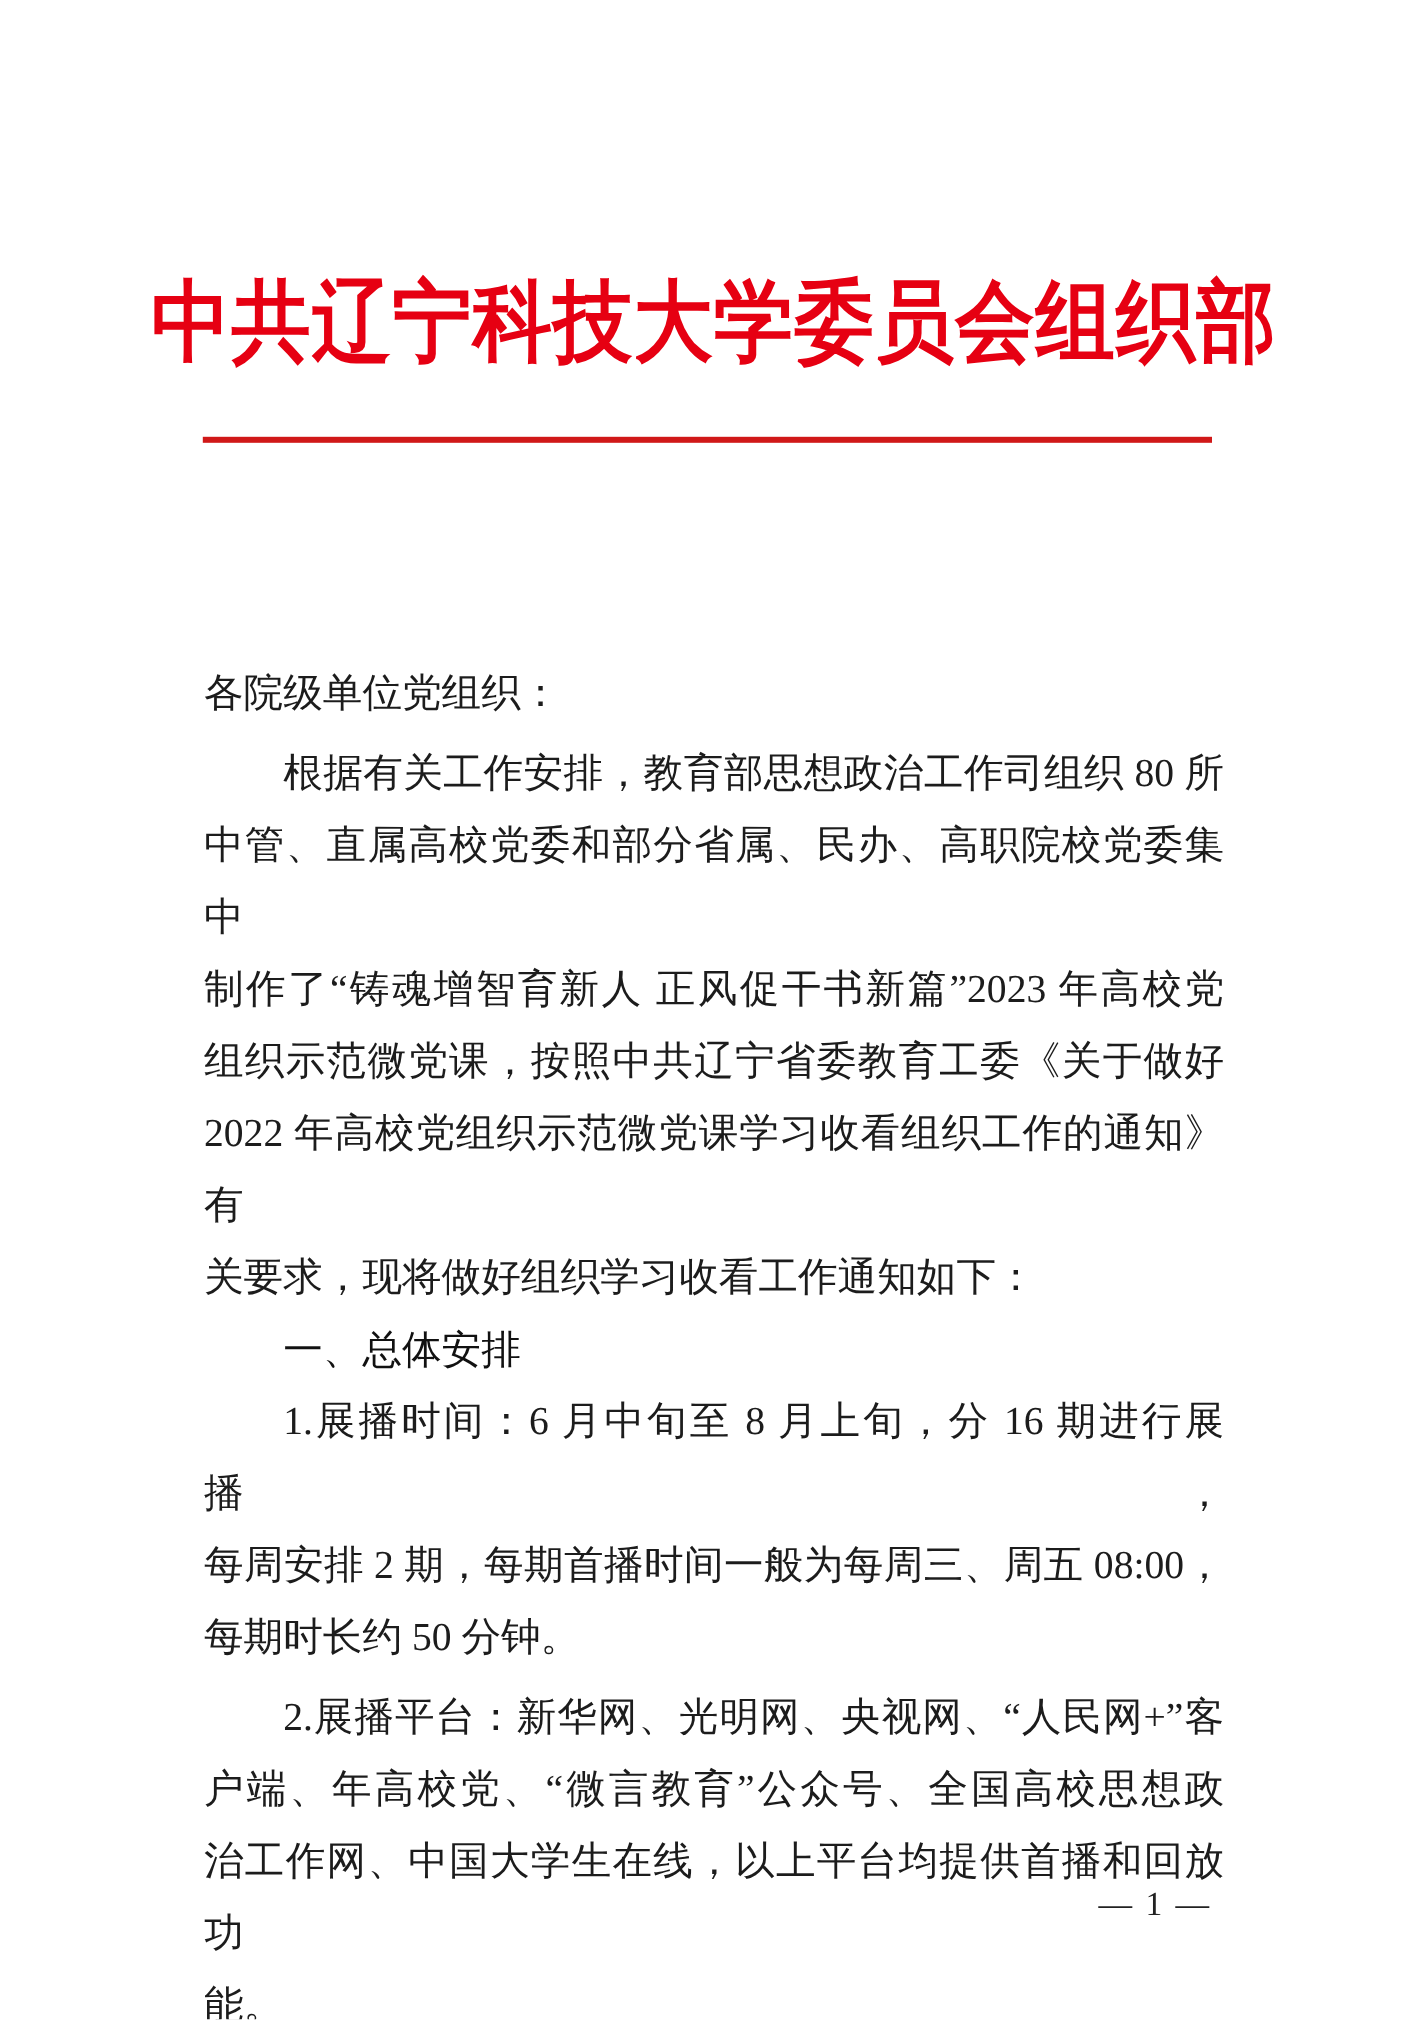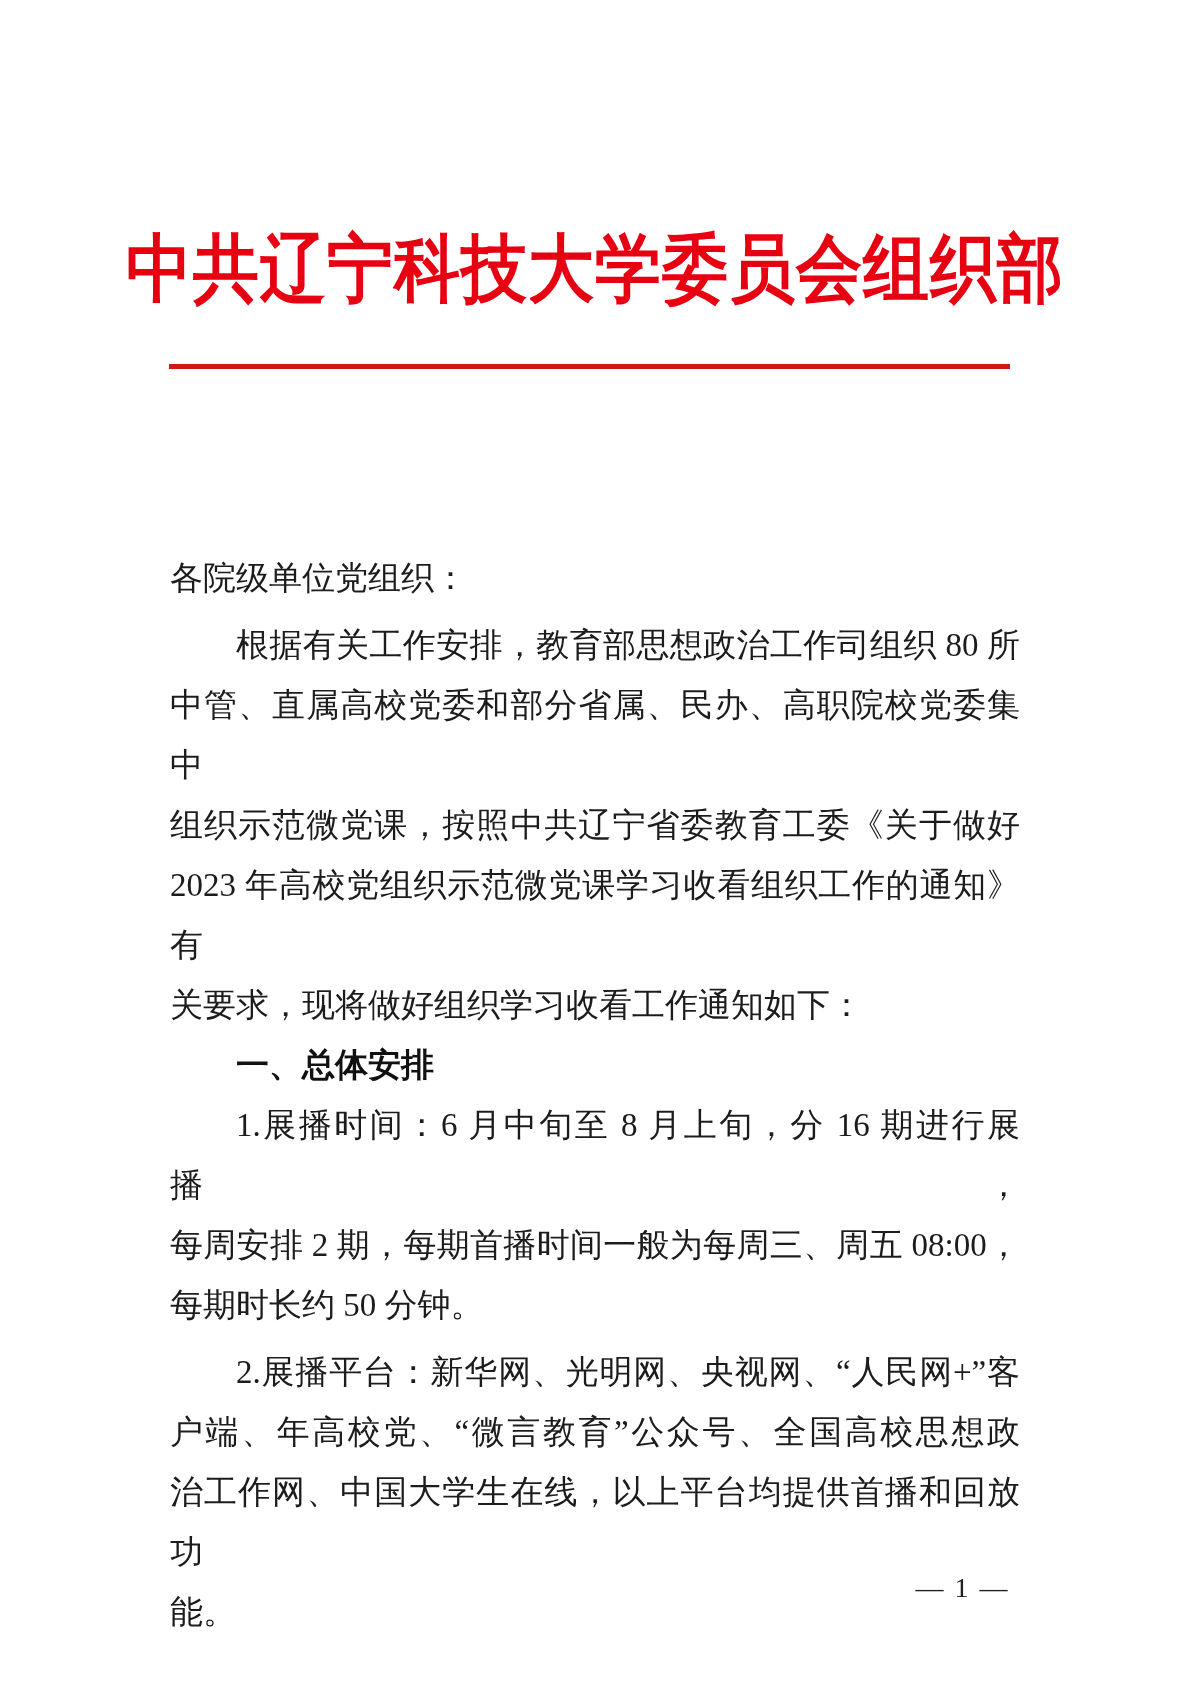--- a/index.html
+++ b/index.html
@@ -73,21 +73,21 @@
     text-align-last: justify;
   }
   .line.ind {
     text-indent: 2em;
   }
   .line.p {
     margin-top: 7px;
   }
   .line.heading {
     font-family: "Liberation Sans", "DejaVu Sans", sans-serif;
-    font-weight: bold;
+    font-weight: normal;
     color: #111111;
   }
   
   .page-number {
     position: absolute;
     top: 1572px;
     left: 880px;
     width: 165px;
     text-align: center;
     font-size: 28px;
@@ -104,22 +104,23 @@
     <div class="org-name">中共辽宁科技大学委员会组织部</div>
   </div>
 
   <div class="red-rule"></div>
 
 
   <div class="body-block">
     <div class="line">各院级单位党组织：</div>
     <div class="line j ind p">根据有关工作安排，教育部思想政治工作司组织 80 所</div>
     <div class="line j">中管、直属高校党委和部分省属、民办、高职院校党委集中</div>
+    <div class="line j">制作了“铸魂增智育新人 正风促干书新篇”2023 年高校党</div>
     <div class="line j">组织示范微党课，按照中共辽宁省委教育工委《关于做好</div>
-    <div class="line j">2023 年高校党组织示范微党课学习收看组织工作的通知》有</div>
+    <div class="line j">2022 年高校党组织示范微党课学习收看组织工作的通知》有</div>
     <div class="line">关要求，现将做好组织学习收看工作通知如下：</div>
     <div class="line ind heading">一、总体安排</div>
     <div class="line j ind">1.展播时间：6 月中旬至 8 月上旬，分 16 期进行展播，</div>
     <div class="line j">每周安排 2 期，每期首播时间一般为每周三、周五 08:00，</div>
     <div class="line">每期时长约 50 分钟。</div>
     <div class="line j ind p">2.展播平台：新华网、光明网、央视网、“人民网+”客</div>
     <div class="line j">户端、年高校党、“微言教育”公众号、全国高校思想政</div>
     <div class="line j">治工作网、中国大学生在线，以上平台均提供首播和回放功</div>
     <div class="line">能。</div>
 

